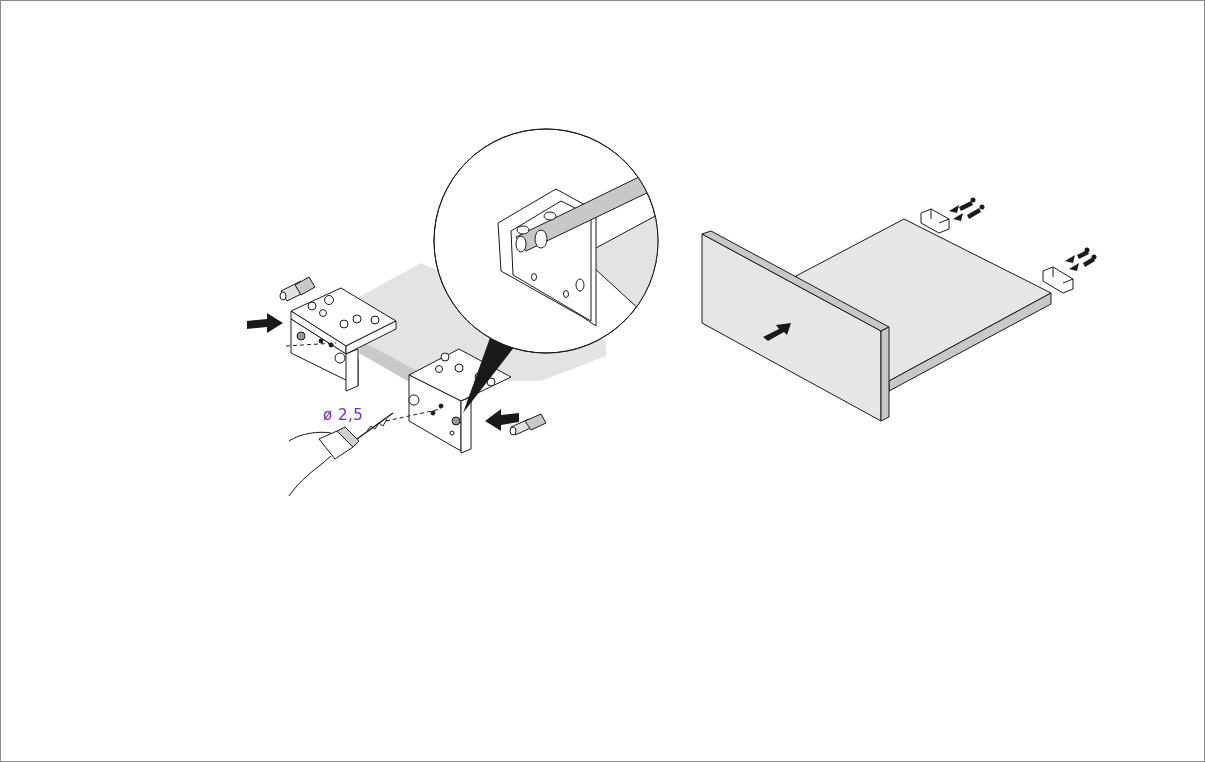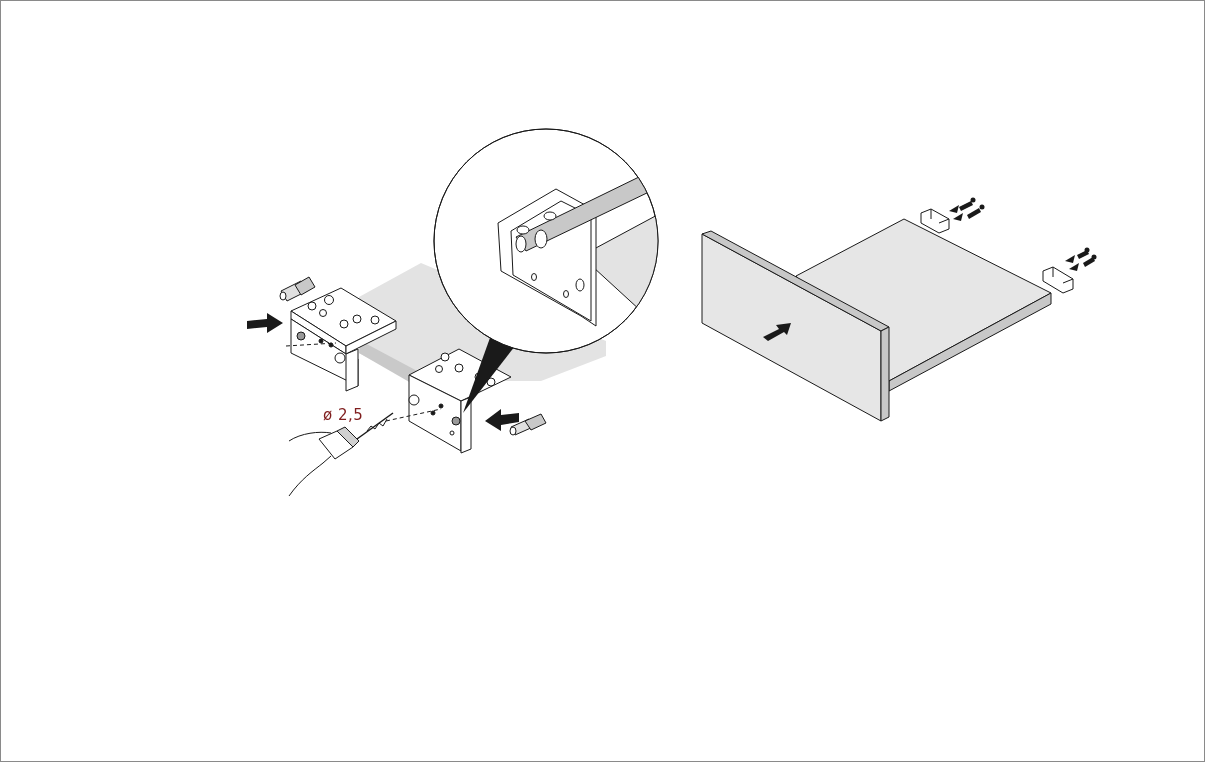--- a/index.html
+++ b/index.html
@@ -9,21 +9,21 @@
     border: 1px solid #8a8a8a;
     background: #ffffff;
     overflow: hidden;
     font-family: "Liberation Sans", sans-serif;
   }
   svg { position: absolute; left: 0; top: 0; }
   .label {
     position: absolute;
     font-family: "DejaVu Sans", sans-serif;
     font-size: 15px;
-    color: #7f1d1d;
+    color: #6d28d9;
     letter-spacing: 0.5px;
   }
 </style>
 </head>
 <body>
 
 <div class="frame">
 
   <svg width="1203" height="760" viewBox="0 0 1203 760">
 

